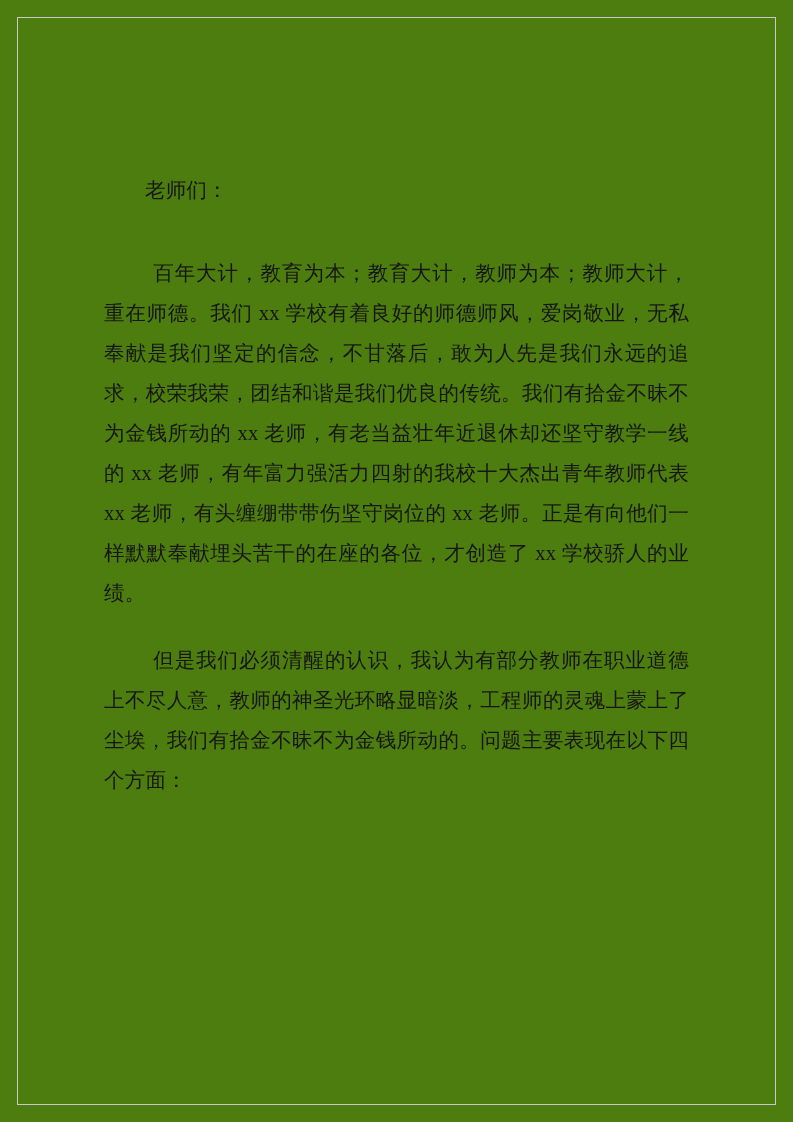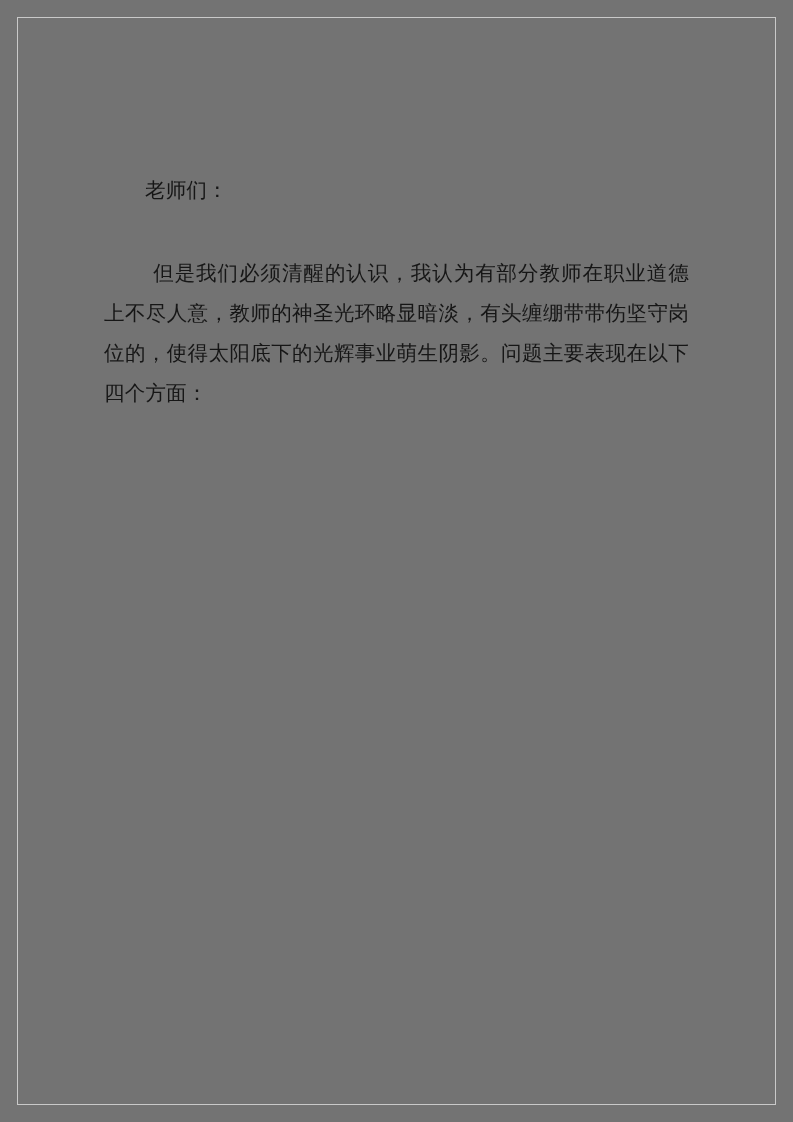--- a/index.html
+++ b/index.html
@@ -10,21 +10,21 @@
   }
   body {
     font-family: "Liberation Serif", "DejaVu Serif", serif;
     color: #1a1a1a;
   }
   .page {
     position: relative;
     width: 793px;
     height: 1122px;
     margin: 0 auto;
-    background: #737373;
+    background: #4d7c0f;
     box-sizing: border-box;
     overflow: hidden;
   }
   .border-frame {
     position: absolute;
     left: 17px;
     top: 17px;
     width: 759px;
     height: 1088px;
     border: 1px solid #c9c9c9;
@@ -57,15 +57,16 @@
     margin-bottom: 0;
   }
 </style>
 </head>
 <body>
 
 <div class="page">
   <div class="border-frame"></div>
   <div class="content">
     <p class="para salutation">老师们：</p>
-    <p class="para indent">但是我们必须清醒的认识，我认为有部分教师在职业道德上不尽人意，教师的神圣光环略显暗淡，有头缠绷带带伤坚守岗位的，使得太阳底下的光辉事业萌生阴影。问题主要表现在以下四个方面：</p>
+    <p class="para indent">百年大计，教育为本；教育大计，教师为本；教师大计，重在师德。我们 xx 学校有着良好的师德师风，爱岗敬业，无私奉献是我们坚定的信念，不甘落后，敢为人先是我们永远的追求，校荣我荣，团结和谐是我们优良的传统。我们有拾金不昧不为金钱所动的 xx 老师，有老当益壮年近退休却还坚守教学一线的 xx 老师，有年富力强活力四射的我校十大杰出青年教师代表 xx 老师，有头缠绷带带伤坚守岗位的 xx 老师。正是有向他们一样默默奉献埋头苦干的在座的各位，才创造了 xx 学校骄人的业绩。</p>
+    <p class="para indent">但是我们必须清醒的认识，我认为有部分教师在职业道德上不尽人意，教师的神圣光环略显暗淡，工程师的灵魂上蒙上了尘埃，我们有拾金不昧不为金钱所动的。问题主要表现在以下四个方面：</p>
   </div>
 </div>
 
 </body></html>

